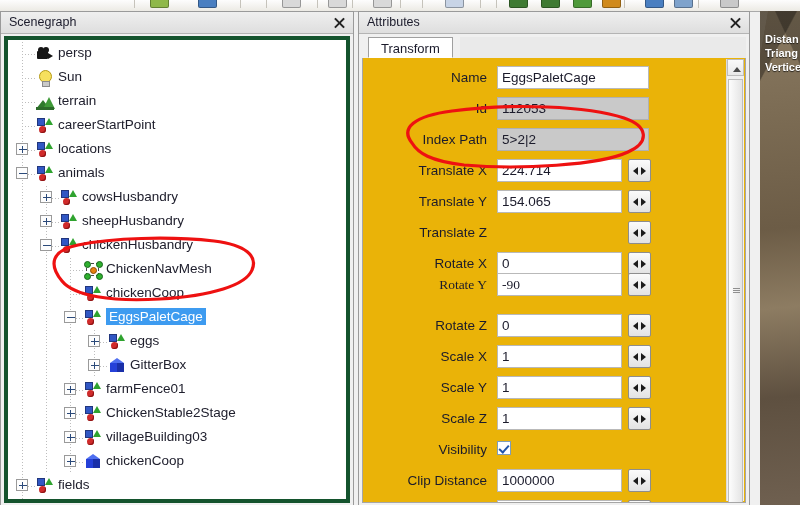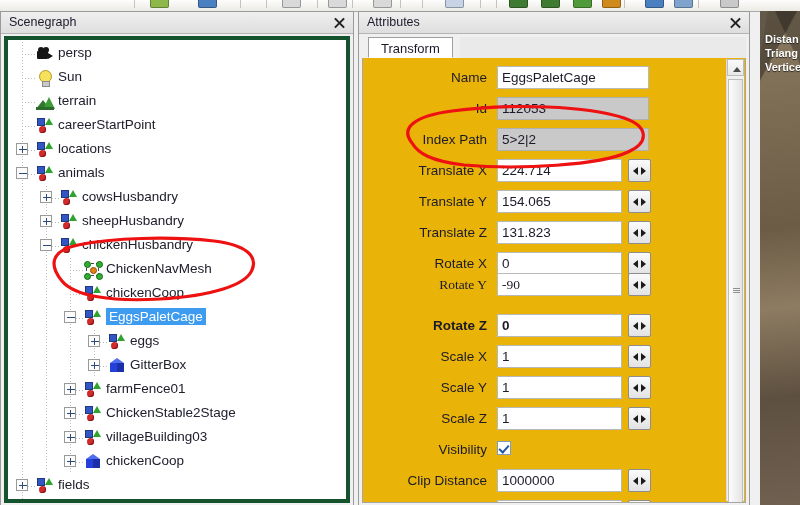--- a/index.html
+++ b/index.html
@@ -483,21 +483,20 @@
             <div class="frow" style="top: 130px;">
               <span class="flabel">Translate Y</span>
               <span class="finput">154.065</span>
               <span class="spin">
                 <span class="al"></span>
                 <span class="ar"></span>
               </span>
             </div>
             <div class="frow" style="top: 161px;">
               <span class="flabel">Translate Z</span>
-              <span class="finput">131.823</span>
               <span class="spin">
                 <span class="al"></span>
                 <span class="ar"></span>
               </span>
             </div>
             <div class="frow" style="top: 192px;">
               <span class="flabel">Rotate X</span>
               <span class="finput">0</span>
               <span class="spin">
                 <span class="al"></span>
@@ -505,21 +504,21 @@
               </span>
             </div>
             <div class="frow" style="top: 213px; font-family: Liberation Serif, serif;">
               <span class="flabel">Rotate Y</span>
               <span class="finput">-90</span>
               <span class="spin">
                 <span class="al"></span>
                 <span class="ar"></span>
               </span>
             </div>
-            <div class="frow" style="top: 254px; font-weight: bold;">
+            <div class="frow" style="top: 254px;">
               <span class="flabel">Rotate Z</span>
               <span class="finput">0</span>
               <span class="spin">
                 <span class="al"></span>
                 <span class="ar"></span>
               </span>
             </div>
             <div class="frow" style="top: 285px;">
               <span class="flabel">Scale X</span>
               <span class="finput">1</span>

